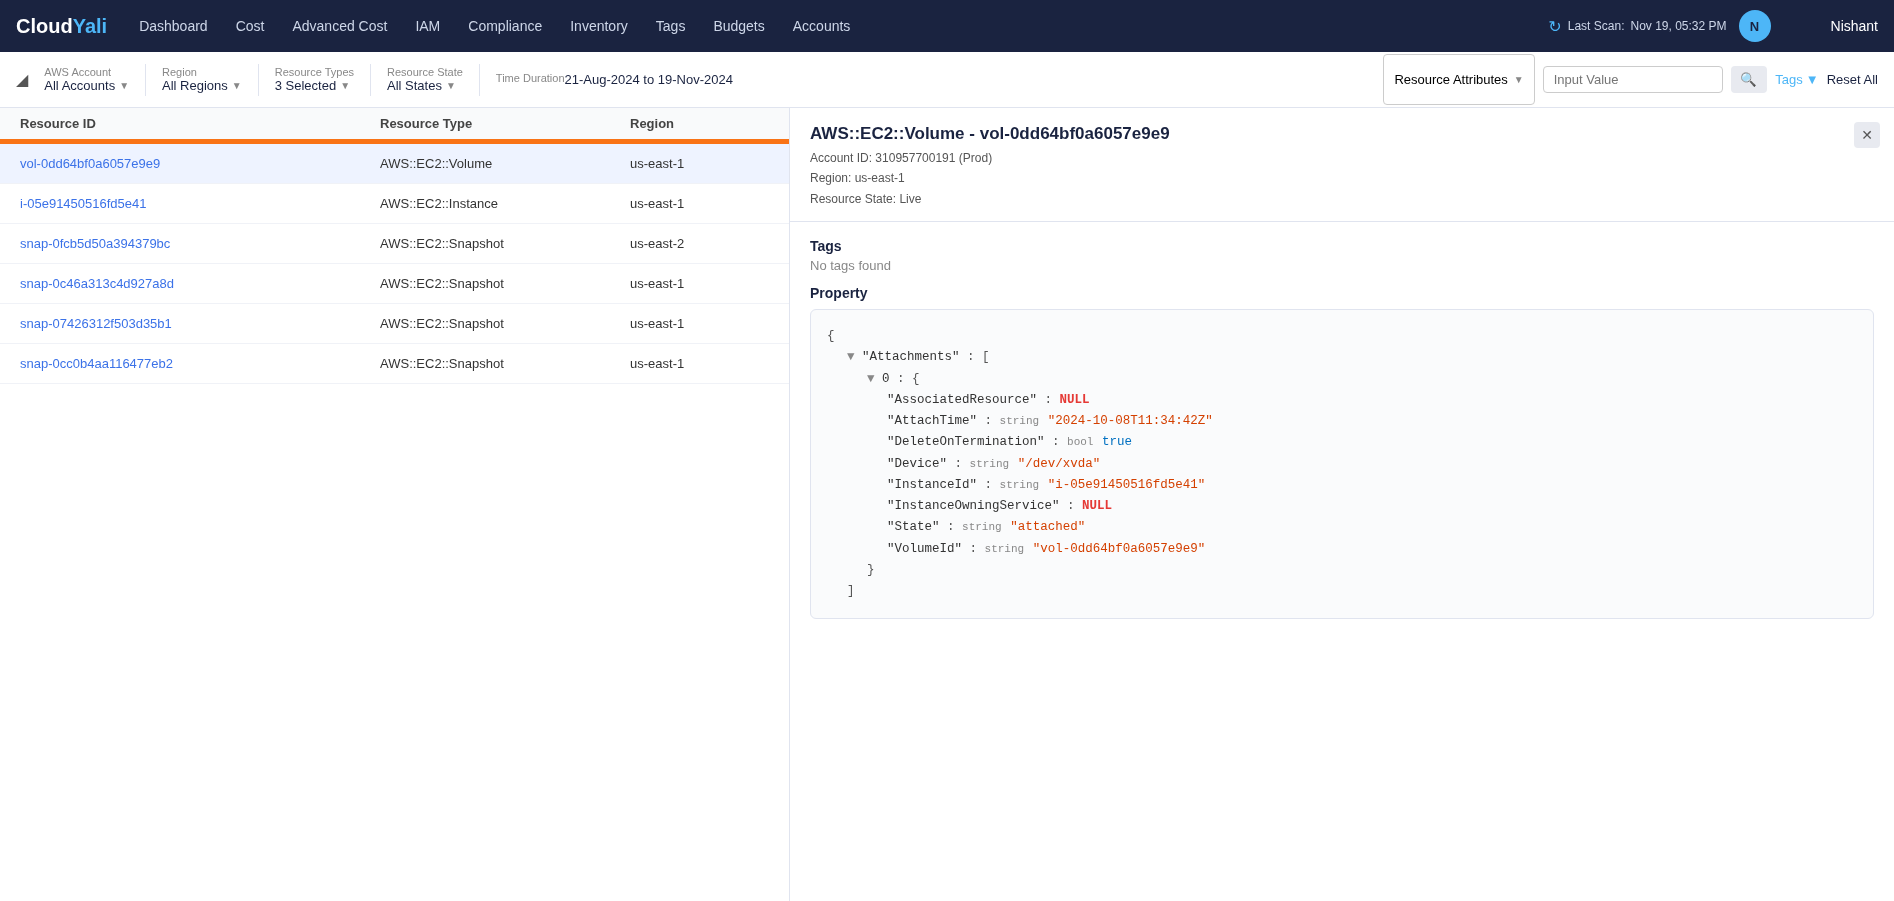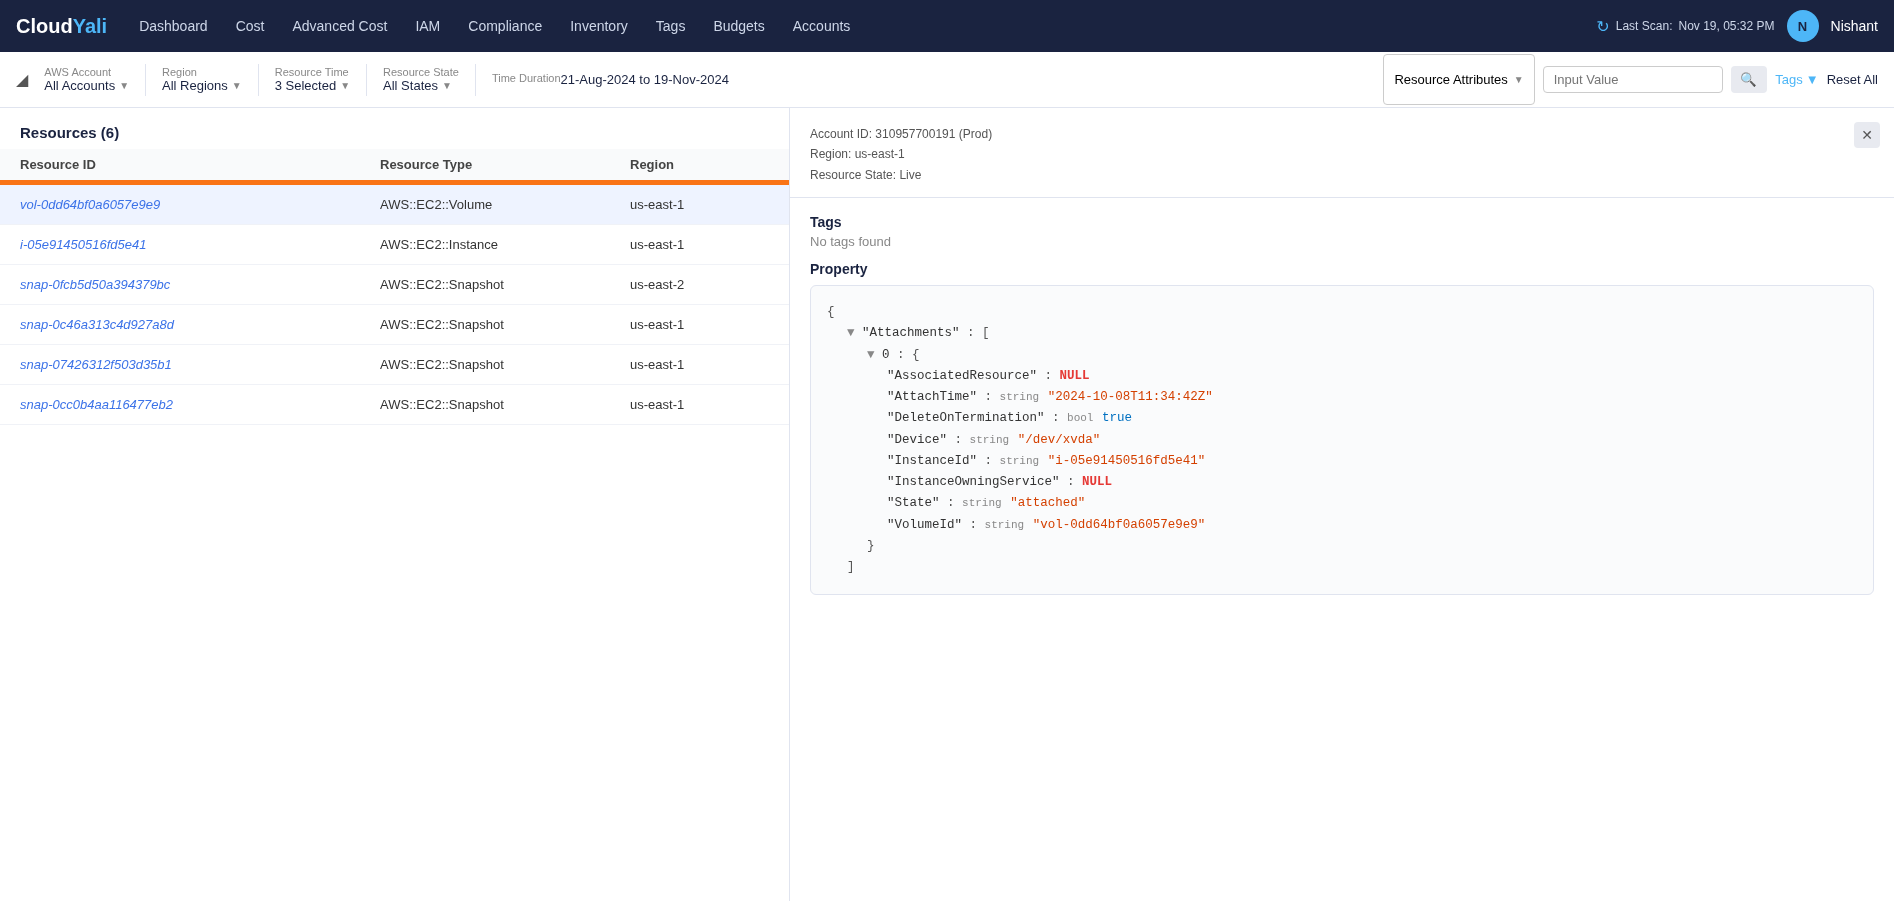--- a/index.html
+++ b/index.html
@@ -25,21 +25,21 @@
       padding: 6px 12px;
       border-radius: 4px;
       font-size: 14px;
       cursor: pointer;
       white-space: nowrap;
     }
     .nav-right { display: flex; align-items: center; gap: 12px; margin-left: auto; }
     .last-scan { font-size: 12px; color: #cdd6e8; display: flex; align-items: center; gap: 6px; }
     .refresh-icon { color: #4db6f7; font-size: 16px; }
     .user-avatar { width: 32px; height: 32px; border-radius: 50%; background: #4db6f7; display: flex; align-items: center; justify-content: center; color: #1a2340; font-weight: 700; font-size: 13px; }
-    .user-name { color: #fff; font-size: 14px; }
+    .user-name { color: #fff; font-size: 14px; margin-left: 48px; }
 
     
     .filter-bar {
       background: #fff;
       border-bottom: 1px solid #e0e4ef;
       padding: 0 16px;
       display: flex;
       align-items: center;
       gap: 16px;
       height: 56px;
@@ -92,21 +92,21 @@
     .resources-header { padding: 16px 20px 8px; font-size: 15px; font-weight: 600; color: #1a2340; }
 
     .table-header { display: flex; padding: 8px 20px; border-bottom: 5px solid #f97316; background: #f9fafb; }
     .col-resource-id { flex: 0 0 360px; font-weight: 600; color: #444; font-size: 13px; }
     .col-resource-type { flex: 0 0 250px; font-weight: 600; color: #444; font-size: 13px; }
     .col-region { flex: 1; font-weight: 600; color: #444; font-size: 13px; }
 
     .table-body { overflow-y: auto; flex: 1; }
     .table-row { display: flex; padding: 12px 20px; border-bottom: 1px solid #f0f2f7; align-items: center; }
     .table-row.selected { background: #eef3ff; }
-    .cell-resource-id { flex: 0 0 360px; font-style: italic; }
+    .cell-resource-id { flex: 0 0 360px; }
     .cell-resource-id a { color: #3b72e8; text-decoration: none; font-size: 13px; }
     .cell-resource-type { flex: 0 0 250px; font-size: 13px; color: #333; }
     .cell-region { flex: 1; font-size: 13px; color: #333; }
 
     
     .right-panel { flex: 1; background: #fff; display: flex; flex-direction: column; overflow: hidden; position: relative; }
 
     .detail-header { padding: 16px 48px 12px 20px; border-bottom: 1px solid #e0e4ef; }
     .detail-title { font-size: 17px; font-weight: 700; color: #1a2340; margin-bottom: 4px; }
     .detail-meta { font-size: 12px; color: #555; line-height: 1.7; }
@@ -207,21 +207,21 @@
     <span class="filter-label">Region</span>
     <div class="filter-value">
       <span>All Regions</span>
       <span class="chevron">▼</span>
     </div>
   </div>
 
   <div class="filter-divider"></div>
 
   <div class="filter-group">
-    <span class="filter-label">Resource Time</span>
+    <span class="filter-label">Resource Types</span>
     <div class="filter-value">
       <span>3 Selected</span>
       <span class="chevron">▼</span>
     </div>
   </div>
 
   <div class="filter-divider"></div>
 
   <div class="filter-group">
     <span class="filter-label">Resource State</span>
@@ -249,21 +249,20 @@
       <span>Tags</span>
       <span>▼</span>
     </span>
     <span class="reset-link">Reset All</span>
   </div>
 </div>
 
 <div class="main-layout">
 
   <div class="left-panel">
-    <div class="resources-header">Resources (6)</div>
 
     <div class="table-header">
       <div class="col-resource-id">Resource ID</div>
       <div class="col-resource-type">Resource Type</div>
       <div class="col-region">Region</div>
     </div>
 
     <div class="table-body">
 
     <div class="table-row selected">
@@ -308,20 +307,21 @@
     <div class="cell-resource-type">AWS::EC2::Snapshot</div>
     <div class="cell-region">us-east-1</div>
   </div>
       </div>
   </div>
 
   <div class="right-panel">
     <button class="close-btn">✕</button>
 
     <div class="detail-header">
+      <div class="detail-title">AWS::EC2::Volume - vol-0dd64bf0a6057e9e9</div>
       <div class="detail-meta">
         <div>Account ID: 310957700191 (Prod)</div>
         <div>Region: us-east-1</div>
         <div>Resource State: Live</div>
       </div>
     </div>
 
     <div class="detail-body">
 
       <div class="tags-section">

